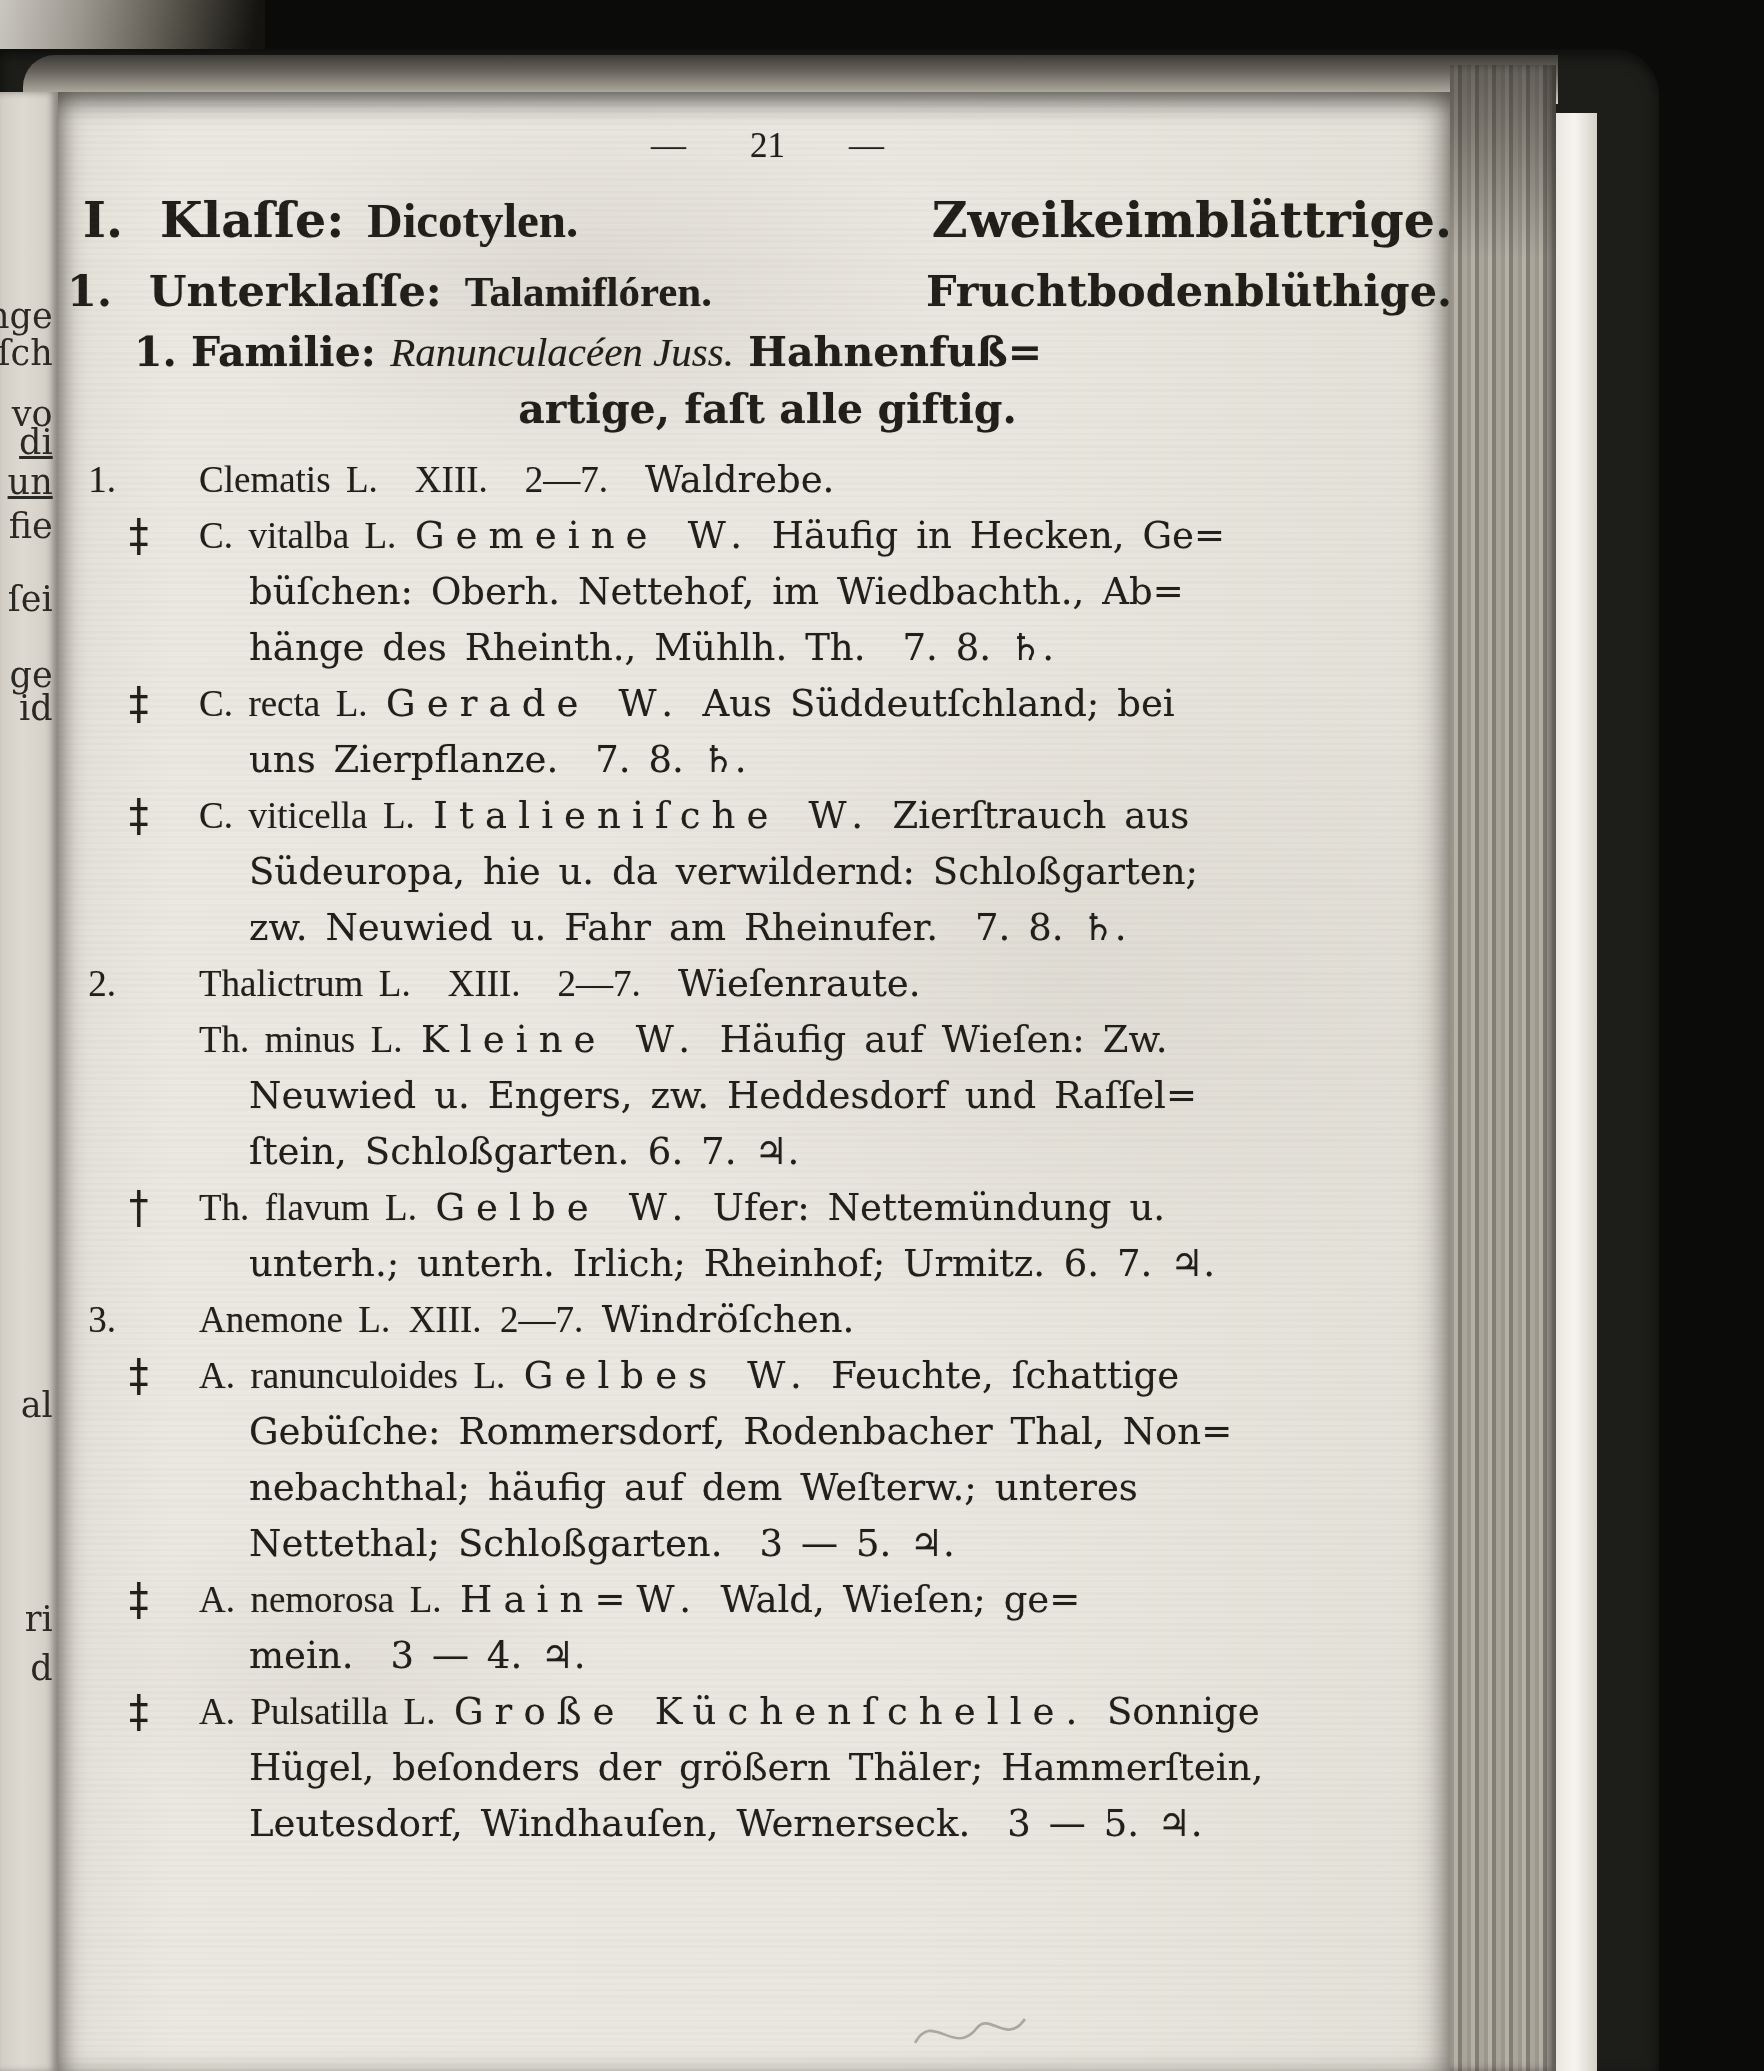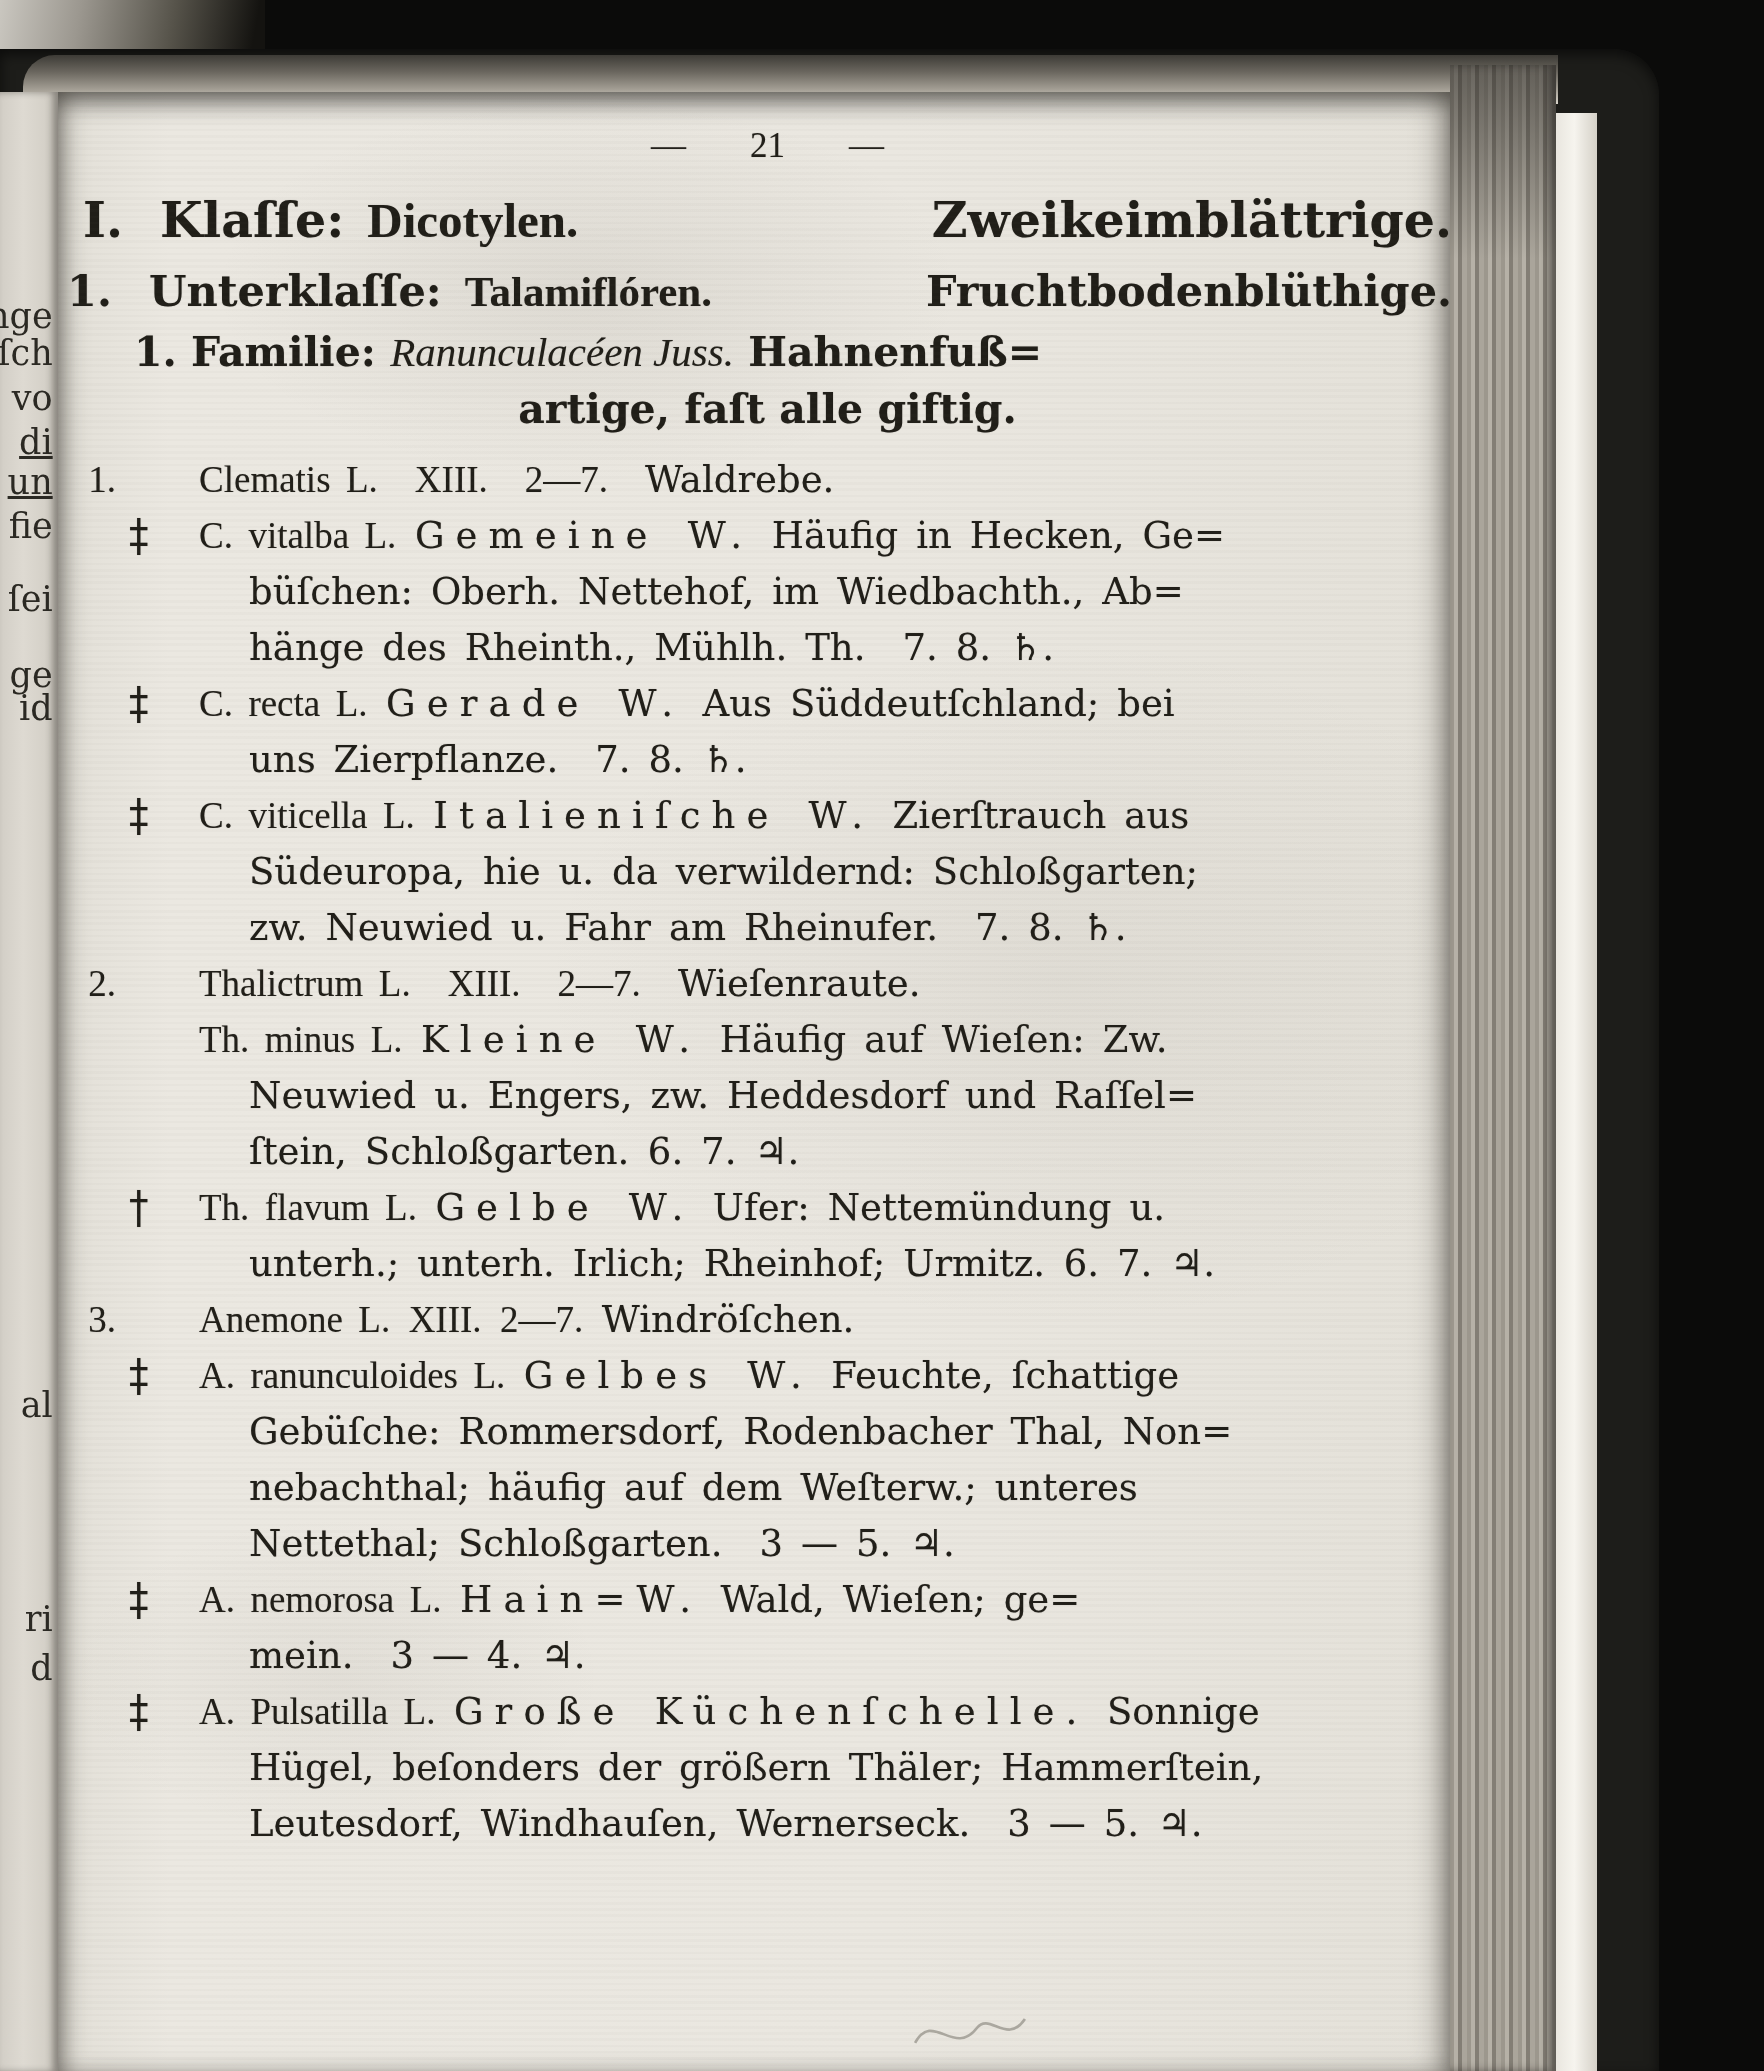--- a/index.html
+++ b/index.html
@@ -82,21 +82,21 @@
 
   <div class="spine-top"></div>
   <div class="cover"></div>
   <div class="head-edges"></div>
   <div class="fore-edge"></div>
   <div class="flyleaf"></div>
 
   <div class="prev-page" id="prev-page">
       <span class="fragment frak" style="top: 204px;">nge</span>
       <span class="fragment frak" style="top: 241px;">iſch</span>
-      <span class="fragment frak" style="top: 286px;">vo</span>
+      <span class="fragment frak" style="top: 302px;">vo</span>
       <span class="fragment frak" style="top: 330px; text-decoration: underline;">di</span>
       <span class="fragment frak" style="top: 370px; text-decoration: underline;">un</span>
       <span class="fragment frak" style="top: 414px;">fie</span>
       <span class="fragment frak" style="top: 487px;">ſei</span>
       <span class="fragment frak" style="top: 563px;">ge</span>
       <span class="fragment frak" style="top: 596px; text-align: center;">id</span>
       <span class="fragment frak" style="top: 1293px;">al</span>
       <span class="fragment frak" style="top: 1556px;">d</span>
       <span class="fragment frak" style="top: 1507px;">ri</span>
     </div>

